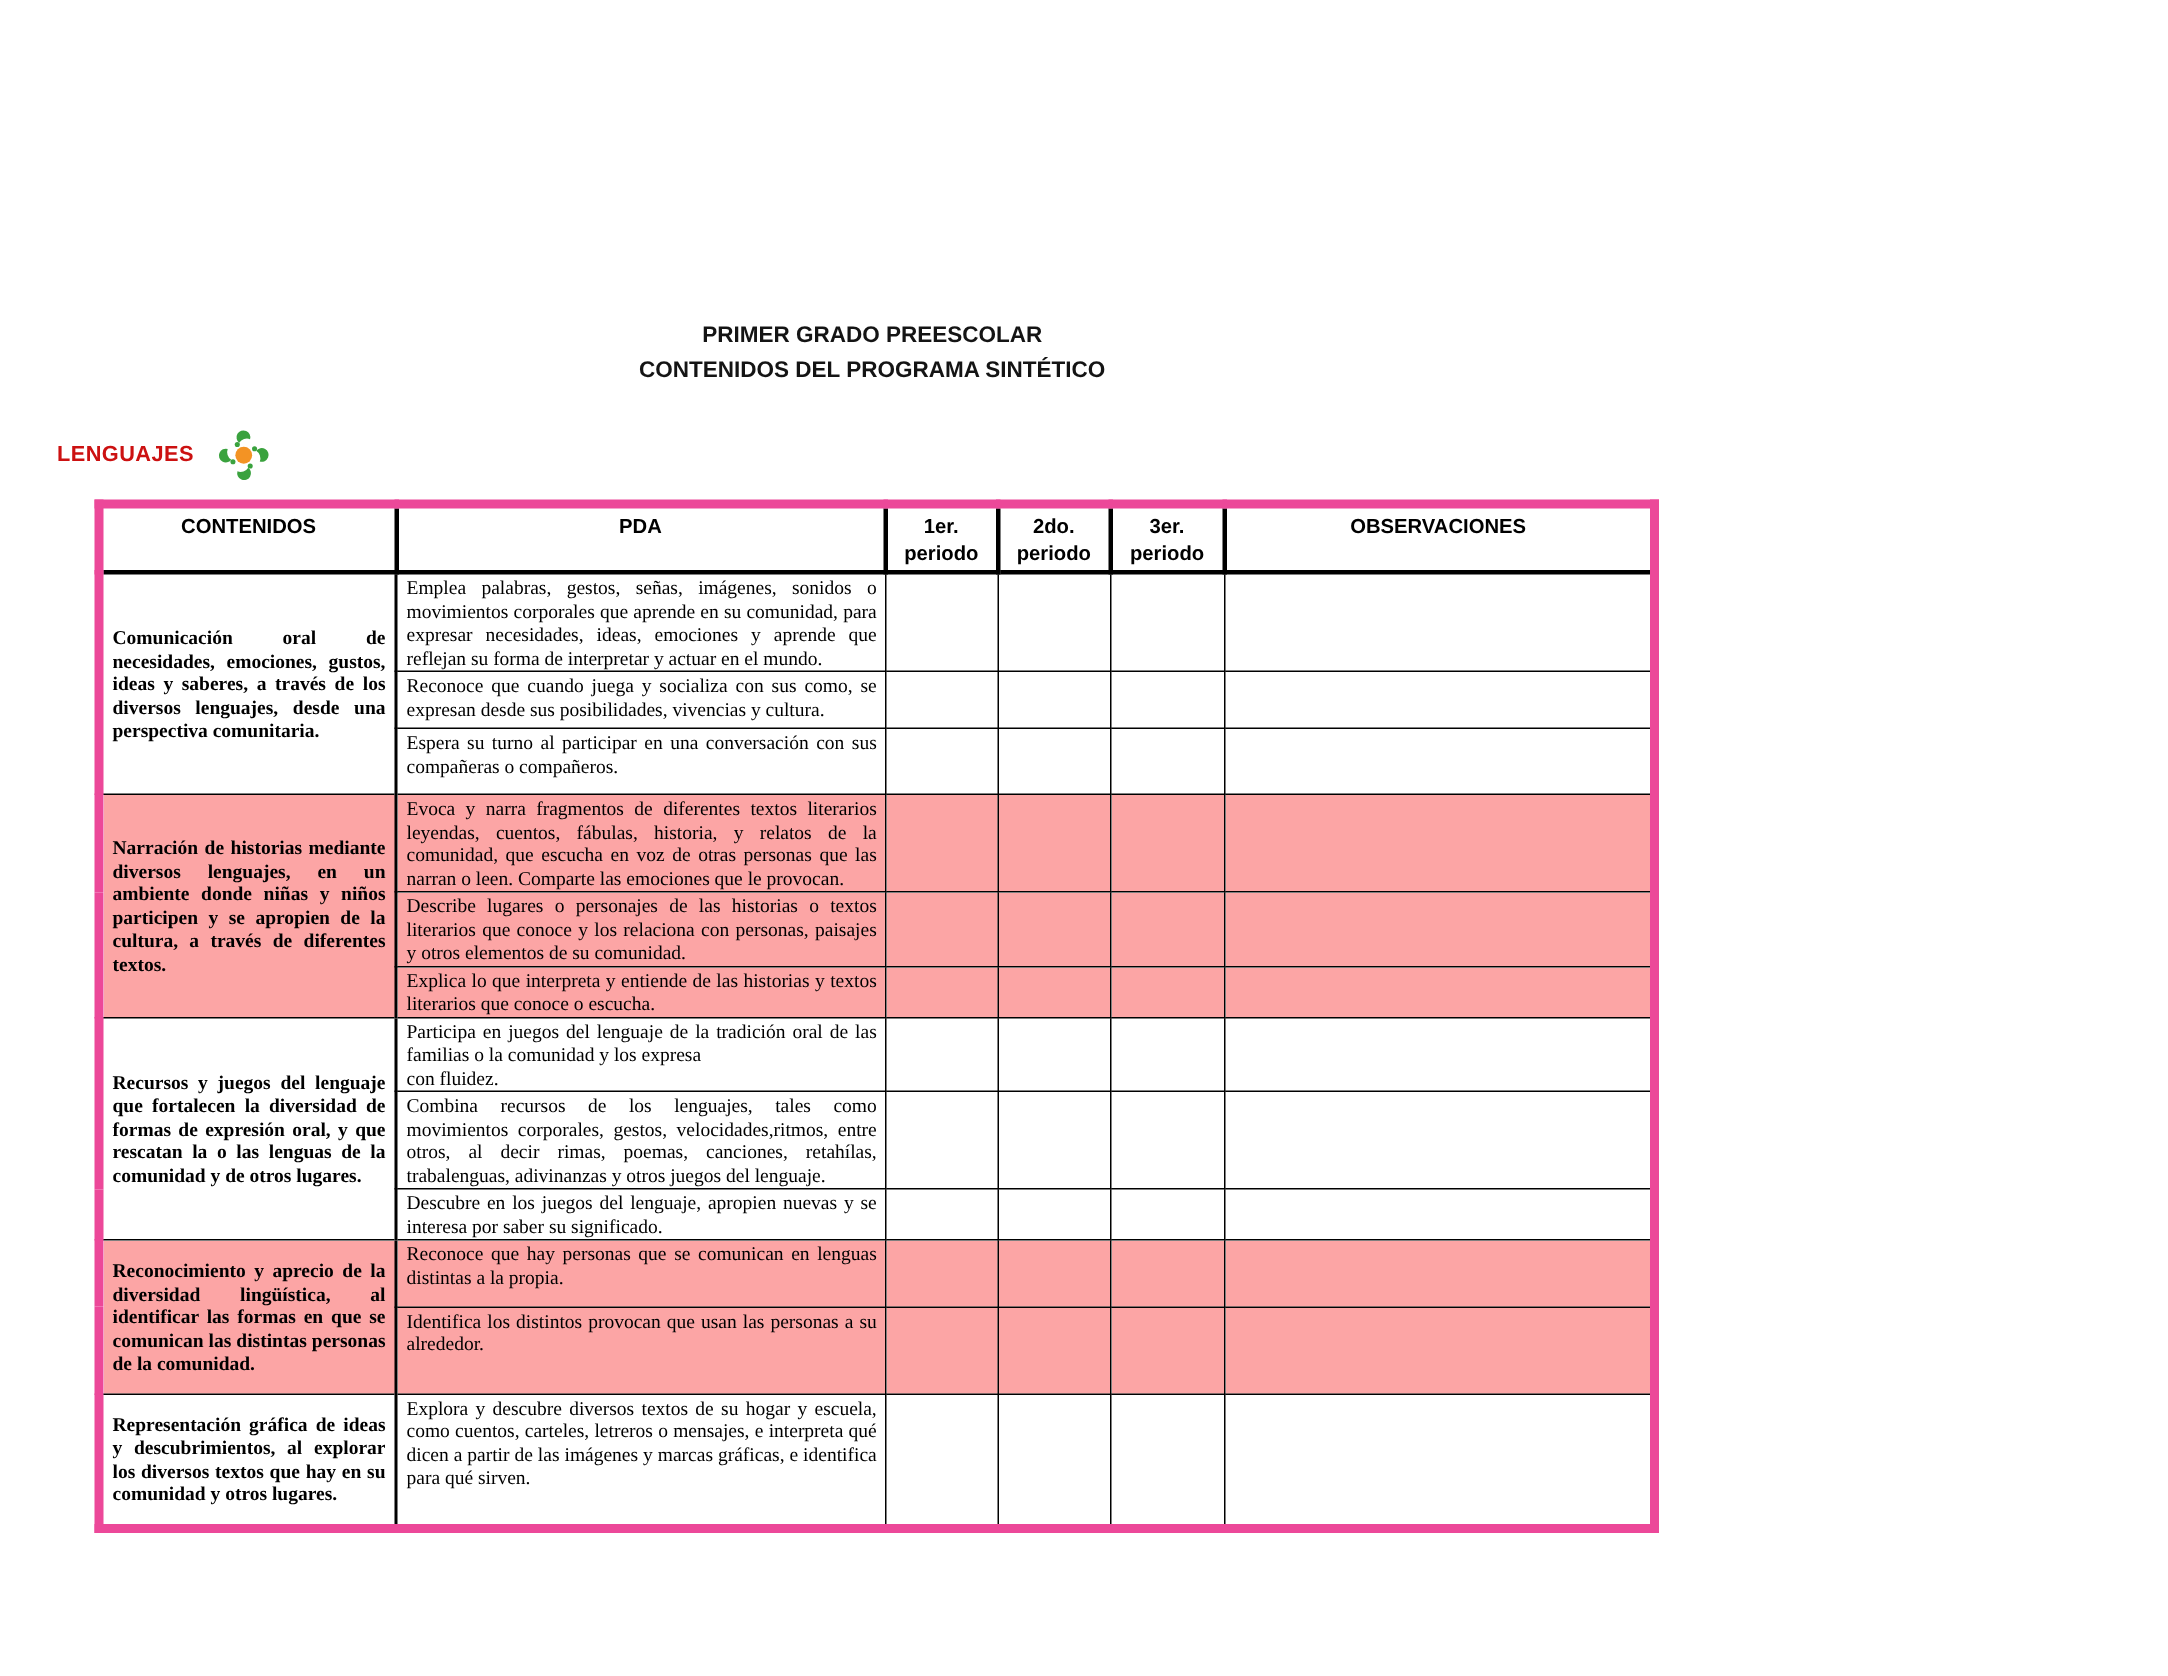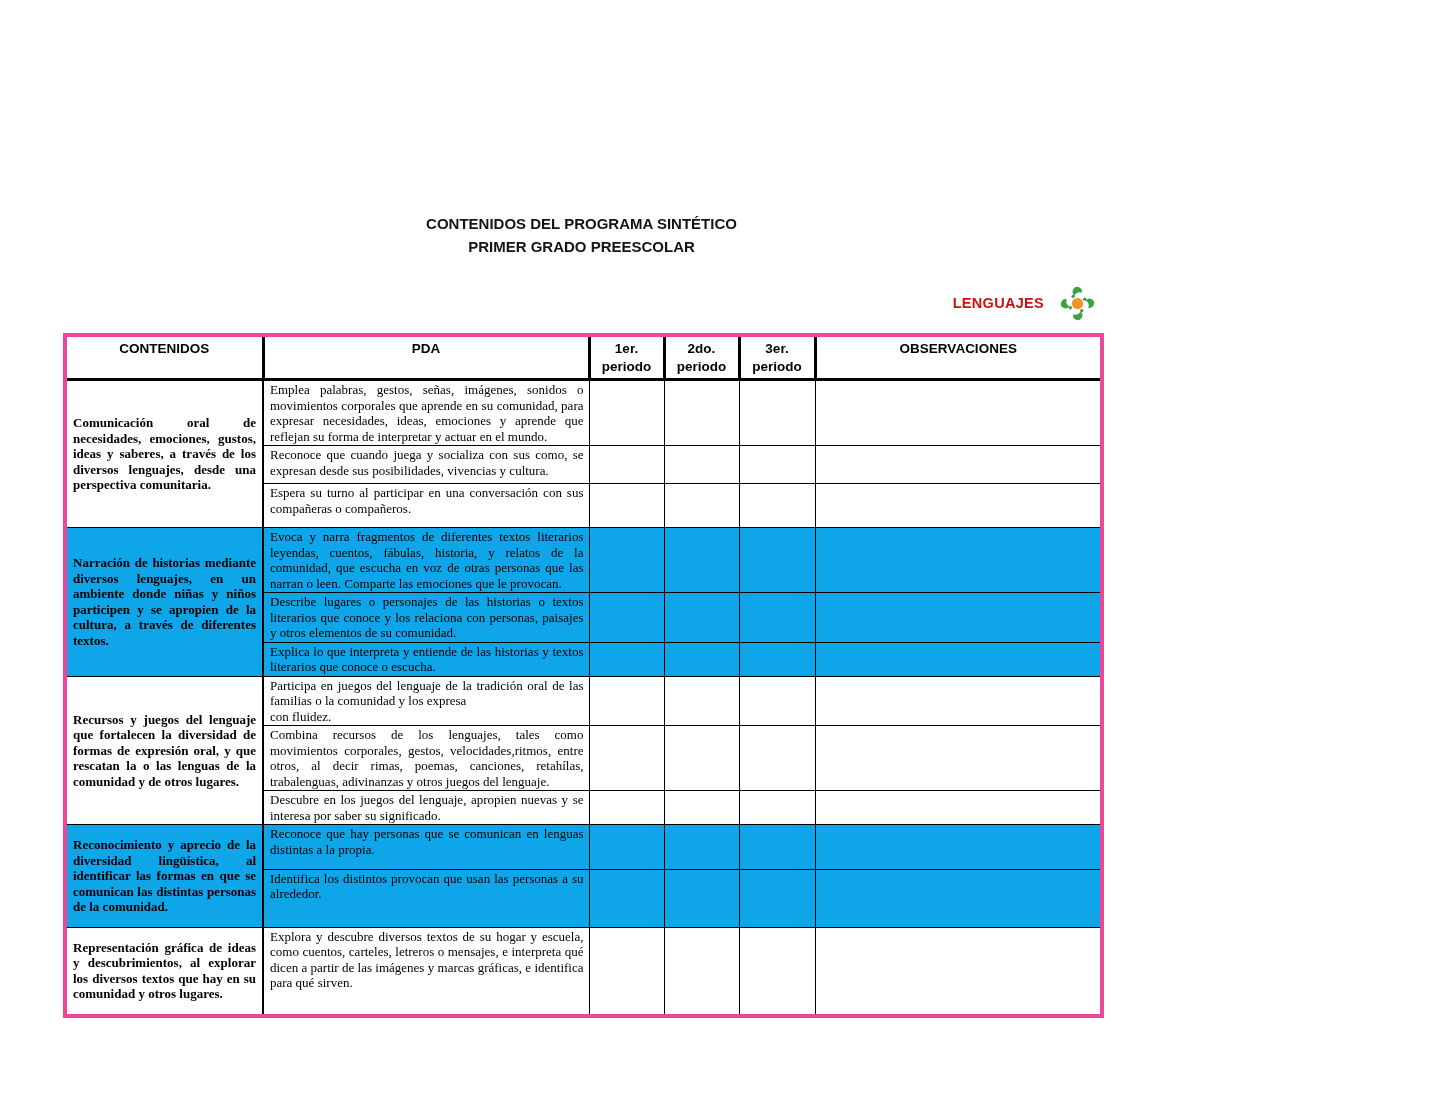--- a/index.html
+++ b/index.html
@@ -6,61 +6,61 @@
   .page {
     position:relative; width:1445px; height:1117px; background:#ffffff;
     font-family:"Liberation Serif", serif; color:#000; overflow:hidden;
   }
   .doc-title {
     position:absolute; top:212px; left:63px; width:1037px;
     text-align:center; font-family:"Liberation Sans", sans-serif;
     font-weight:bold; font-size:15px; line-height:23px; color:#141414;
   }
   .section-row {
-    position:absolute; top:284px; left:60px; width:1037px;
-    text-align:right; height:40px;
+    position:absolute; top:284px; left:38px; width:1037px;
+    text-align:left; height:40px;
   }
   .section-title {
     display:inline-block; vertical-align:middle;
     font-family:"Liberation Sans", sans-serif; font-weight:bold;
     font-size:14.5px; color:#CC1111; letter-spacing:.3px;
   }
   .logo { display:inline-block; vertical-align:middle; margin-left:11px; }
 
   table.grid {
     position:absolute; top:333px; left:63px; width:1037px;
     border-collapse:collapse; table-layout:fixed;
-    border:4px solid #ec4899;
+    border:6px solid #ec4899;
   }
   .grid th {
     border:3px solid #000;
     font-family:"Liberation Sans", sans-serif; font-weight:bold;
     font-size:13.5px; line-height:18px; vertical-align:top;
     padding:3px 2px 2px 2px; white-space:pre-line; text-align:center;
     background:#ffffff; overflow:hidden;
   }
   .grid td {
     border:1px solid #000; font-size:13px; line-height:15.5px;
     padding:1px 5px 1px 6px; vertical-align:top; overflow:hidden;
   }
   td.contenido {
     font-weight:bold; text-align:justify; vertical-align:middle;
     padding:12px 6px; border-right-width:2px;
   }
   td.pda { text-align:justify; white-space:pre-line; }
-  tr.hl td { background:#0ea5e9;margin-top:32px; }
+  tr.hl td { background:#fca5a5;margin-top:32px; }
 </style>
 </head>
 <body>
 
 <div class="page">
 
   <div class="doc-title">
+    <div>PRIMER GRADO PREESCOLAR</div>
     <div>CONTENIDOS DEL PROGRAMA SINTÉTICO</div>
-    <div>PRIMER GRADO PREESCOLAR</div>
   </div>
 
   <div class="section-row">
     <span class="section-title">LENGUAJES</span>
     <svg class="logo" width="38" height="38" viewBox="0 0 38 38">
       <defs>
         <g id="mark" fill="#3AA23E">
           <path d="M -3 3 A 4.6 4.6 0 1 1 4.2 0.6 A 6 6 0 0 0 -3 3 Z"></path>
           <circle cx="-4.3" cy="4.1" r="1.7"></circle>
         </g>

